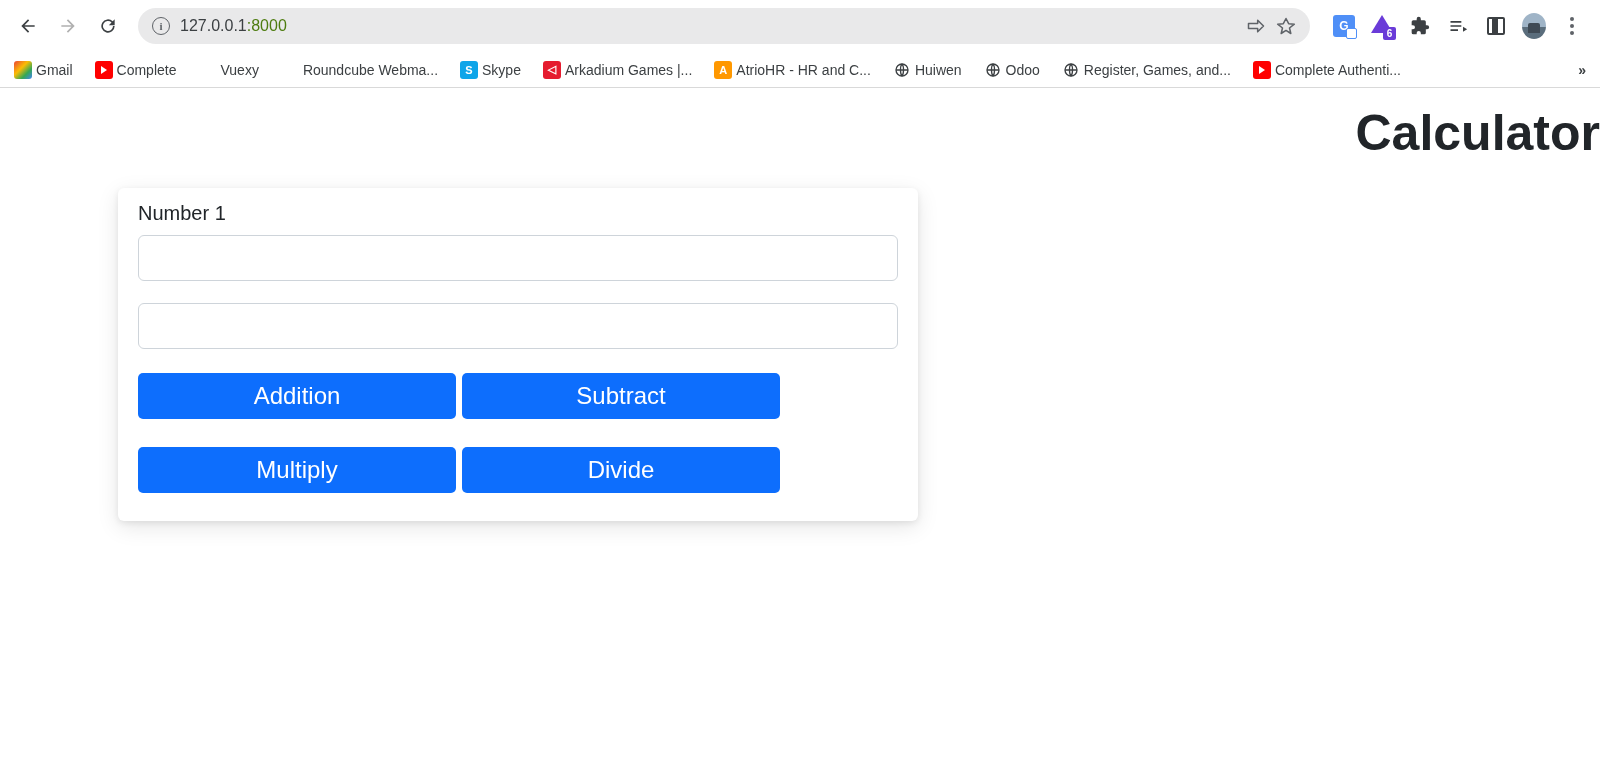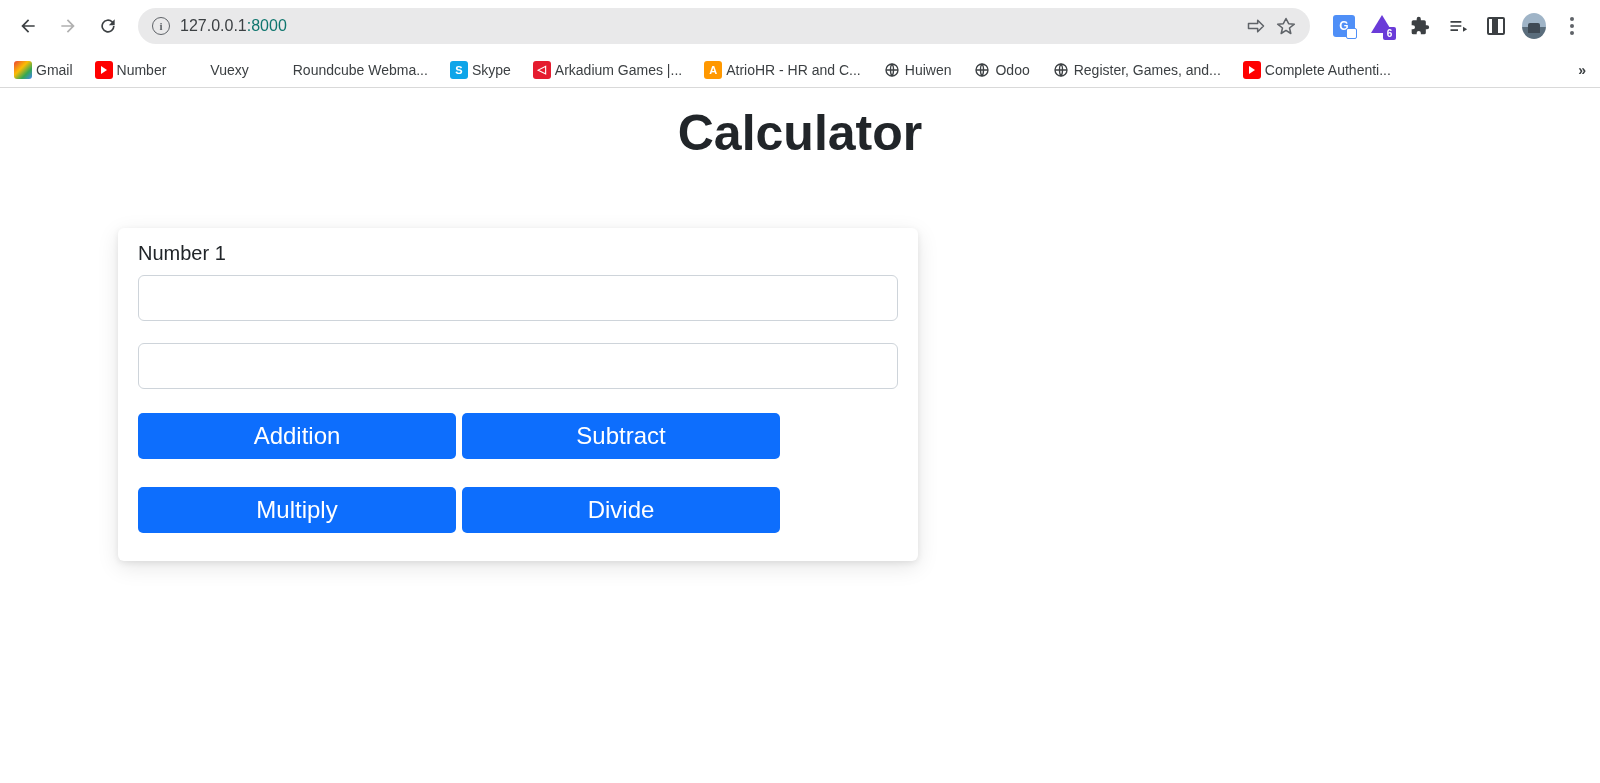--- a/index.html
+++ b/index.html
@@ -42,21 +42,21 @@
     }
     .omnibox .info-icon {
       width: 18px; height: 18px;
       border: 1.5px solid #5f6368;
       border-radius: 50%;
       display: flex; align-items: center; justify-content: center;
       font-size: 11px; font-weight: 600;
       color: #5f6368;
       font-family: serif;
     }
-    .url-text .url-gray { color: #0f766e; text-align: center; }
+    .url-text .url-gray { color: #4d7c0f; text-align: center; }
     .omnibox .spacer { flex: 1; }
     .omnibox .right-icon { color: #5f6368; display:flex; align-items:center; }
 
     .ext-area {
       display: flex; align-items: center; gap: 14px;
       padding: 0 6px 0 10px;
     }
     .ext-icon {
       width: 24px; height: 24px;
       display: flex; align-items: center; justify-content: center;
@@ -119,25 +119,25 @@
     .fav-skype{background:#0ea5e9;border-radius:5px;}
     .fav-ark{background:#e51c2f;}
     .fav-atrio{background:#ff9800;border-radius:4px;}
     .fav-globe{background:none;color:#3c4043;}
     .fav-globe svg{width:16px;height:16px;}
     .bm-overflow{font-weight:900;font-size:14px;margin-left:auto;}
 
     
     .page { padding: 0 0 0 0; }
     .page-title {
-      text-align: center;
+      text-align: right;
       font-size: 50px;
       font-weight: 700;
       color: #212529;
-      margin: 16px 0 66px;
+      margin: 16px 0 26px;
     }
     .layout {
       display: flex;
       gap: 130px;
       padding: 0 118px 0 118px;
       flex-direction: column;
     }
     .card {
       background: #fff;
       border-radius: 6px;
@@ -243,21 +243,21 @@
   </div>
 </div>
 
 <div class="bookmarks">
   <div class="bm-item">
     <span class="fav fav-gmail"></span>
     <span>Gmail</span>
   </div>
   <div class="bm-item">
     <span class="fav fav-yt"></span>
-    <span>Number</span>
+    <span>Complete</span>
   </div>
   <div class="bm-item">
     <span class="fav fav-vuexy">❤</span>
     <span>Vuexy</span>
   </div>
   <div class="bm-item">
     <span class="fav fav-cp">cP</span>
     <span>Roundcube Webma...</span>
   </div>
   <div class="bm-item">

